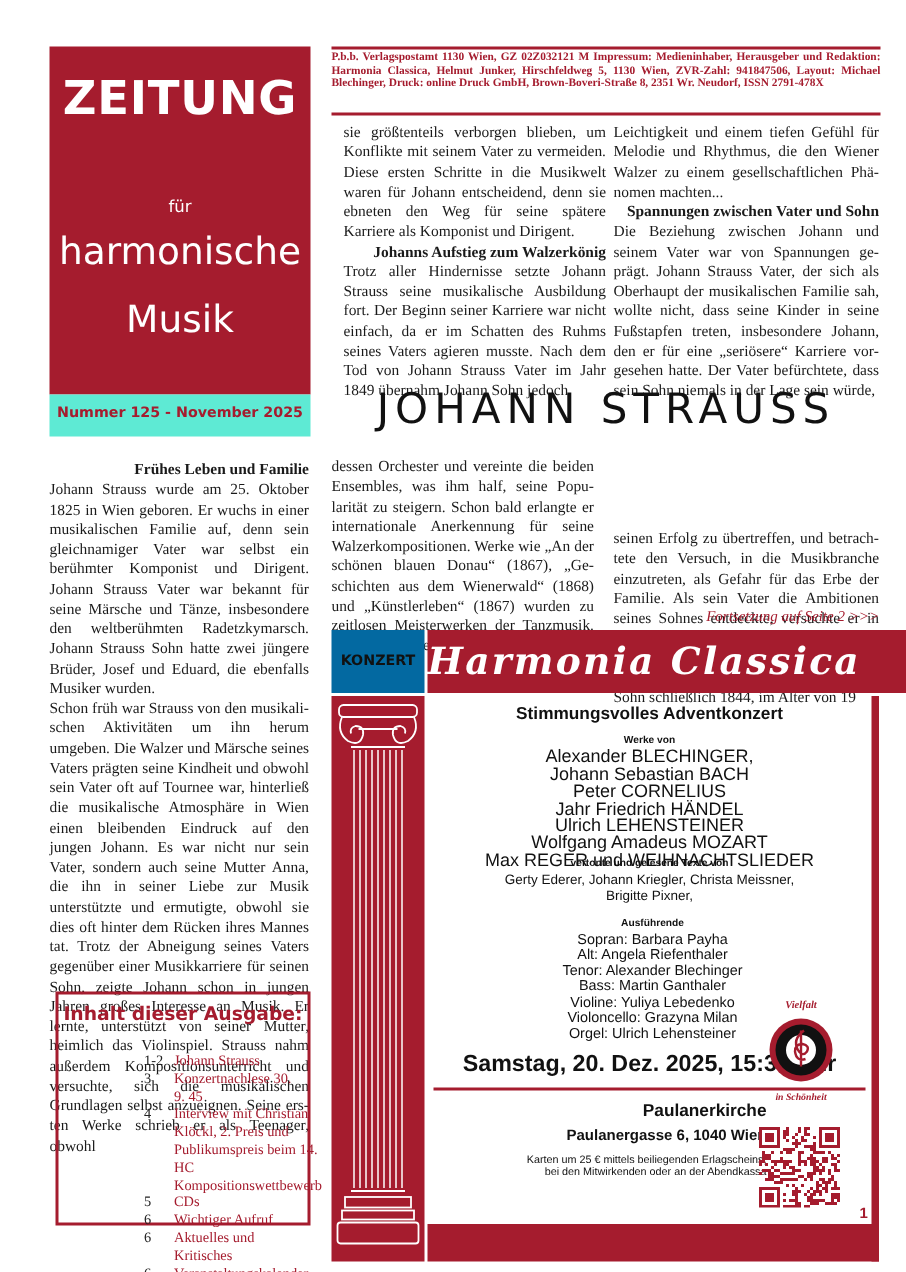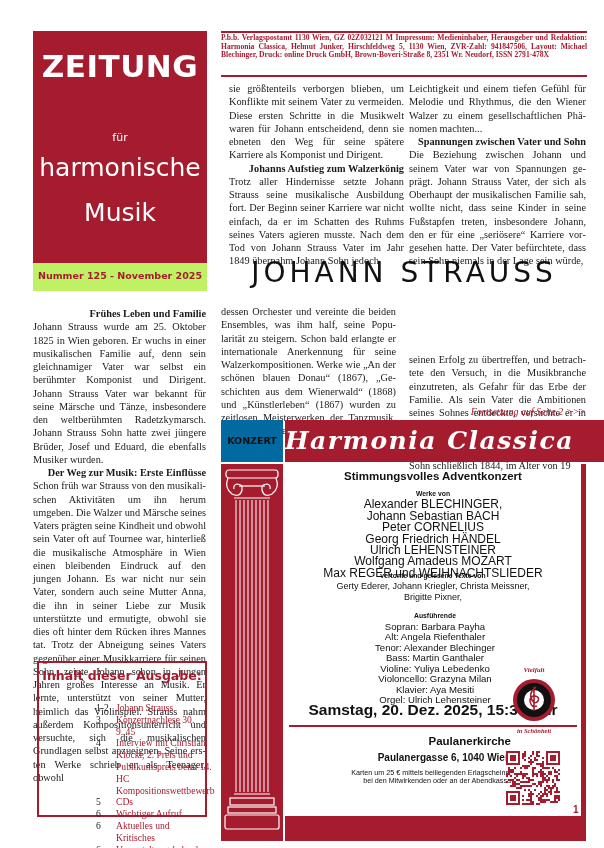--- a/index.html
+++ b/index.html
@@ -4,21 +4,21 @@
 <style>
   html, body { margin:0; padding:0; background:#ffffff; }
   body { width:604px; height:848px; position:relative; overflow:hidden; font-family:"Liberation Serif", serif; color:#1a1a1a; }
   .abs { position:absolute; }
   
   .mast { left:33px; top:31px; width:174px; height:232px; background:#a51c2e; color:#fff; font-family:"DejaVu Sans", sans-serif; text-align:center; }
   .mast .t1 { position:absolute; left:0; right:0; top:17px; font-size:31px; font-weight:bold; letter-spacing:0.5px; }
   .mast .t2 { position:absolute; left:0; right:0; top:100px; font-size:11px; }
   .mast .t3 { position:absolute; left:0; right:0; top:122px; font-size:25px; }
   .mast .t4 { position:absolute; left:0; right:0; top:167px; font-size:25px; }
-  .issue { left:33px; top:263px; width:174px; height:28px; background:#bef264; color:#a51c2e; font-family:"DejaVu Sans", sans-serif; font-weight:bold; font-size:9.5px; text-align:center; line-height:26px; }
+  .issue { left:33px; top:263px; width:174px; height:28px; background:#5eead4; color:#a51c2e; font-family:"DejaVu Sans", sans-serif; font-weight:bold; font-size:9.5px; text-align:center; line-height:26px; }
   
   .impressum { left:221px; top:34px; width:366px; font-size:7.6px; line-height:8.6px; color:#a51c2e; font-weight:bold; text-align:justify; }
   .imp-line-top { left:221px; top:31px; width:366px; height:1.5px; background:#a51c2e; }
   .imp-line-bot { left:221px; top:75px; width:366px; height:1.5px; background:#a51c2e; }
   
   .col { font-size:10.3px; line-height:13.25px; text-align:justify; hyphens:manual; }
   .col p { margin:0; }
   .col .h { font-weight:bold; text-align:right; }
   .c1 { left:33px; top:307px; width:173px; }
   .c2 { left:229px; top:82px; width:175px; }
@@ -66,21 +66,20 @@
 </div>
 <div class="abs issue">Nummer 125 - November 2025</div>
 
 <div class="abs imp-line-top"></div>
 <div class="abs impressum">P.b.b. Verlagspostamt 1130 Wien, GZ 02Z032121 M  Impressum: Medieninhaber, Herausgeber und Redaktion: Harmonia Classica, Helmut Junker, Hirschfeldweg 5, 1130 Wien, ZVR-Zahl: 941847506, Layout: Michael Blechinger, Druck: online Druck GmbH, Brown-Boveri-Straße 8, 2351 Wr. Neudorf, ISSN 2791-478X</div>
 <div class="abs imp-line-bot"></div>
 
 <div class="abs col c1">
     <p class="h">Frühes Leben und Familie</p>
     <p class="">Johann Strauss wurde am 25. Oktober 1825 in Wien geboren. Er wuchs in einer musi­kalischen Familie auf, denn sein gleich­namiger Vater war selbst ein berühmter Komponist und Dirigent. Johann Strauss Vater war bekannt für seine Märsche und Tänze, insbesondere den weltberühmten Radetzkymarsch. Johann Strauss Sohn hat­te zwei jüngere Brüder, Josef und Eduard, die ebenfalls Musiker wurden.</p>
-    <p class="h">Der Weg zur Musik: Erste Einflüsse</p>
     <p class="">Schon früh war Strauss von den musikali­schen Aktivitäten um ihn herum umgeben. Die Walzer und Märsche seines Vaters prägten seine Kindheit und obwohl sein Vater oft auf Tournee war, hinterließ die musikalische Atmosphäre in Wien einen bleibenden Eindruck auf den jungen Jo­hann. Es war nicht nur sein Vater, sondern auch seine Mutter Anna, die ihn in seiner Liebe zur Musik unterstützte und ermutig­te, obwohl sie dies oft hinter dem Rücken ihres Mannes tat. Trotz der Abneigung seines Vaters gegenüber einer Musik­karriere für seinen Sohn, zeigte Johann schon in jungen Jahren großes Interesse an Musik. Er lernte, unterstützt von seiner Mutter, heimlich das Violinspiel. Strauss nahm außerdem Kompositionsunterricht und versuchte, sich die musikalischen Grundlagen selbst anzueignen. Seine ers­ten Werke schrieb er als Teenager, obwohl</p>
   </div>
 <div class="abs col c2">
     <p class="">sie größtenteils verborgen blieben, um Konflikte mit seinem Vater zu vermeiden. Diese ersten Schritte in die Musikwelt waren für Johann entscheidend, denn sie ebneten den Weg für seine spätere Karriere als Komponist und Dirigent.</p>
     <p class="h">Johanns Aufstieg zum Walzerkönig</p>
     <p class="">Trotz aller Hindernisse setzte Johann Strauss seine musikalische Ausbildung fort. Der Beginn seiner Karriere war nicht einfach, da er im Schatten des Ruhms seines Vaters agieren musste. Nach dem Tod von Johann Strauss Vater im Jahr 1849 übernahm Johann Sohn jedoch</p>
   </div>
 <div class="abs col c3">
     <p class="">Leichtigkeit und einem tiefen Gefühl für Melodie und Rhythmus, die den Wiener Walzer zu einem gesellschaftlichen Phä­nomen machten...</p>
     <p class="h">Spannungen zwischen Vater und Sohn</p>
@@ -165,21 +164,21 @@
 <div class="abs ad-frame-b"></div>
 
 <div class="abs ad-body">
   <div class="ad-sub">Stimmungsvolles Adventkonzert</div>
   <div class="ad-works">
     <div class="ad-small">Werke von</div>
     <div id="composers">
         <div>Alexander BLECHINGER,</div>
         <div>Johann Sebastian BACH</div>
         <div>Peter CORNELIUS</div>
-        <div>Georg Friedrich HÄNDEL</div>
+        <div>Jahr Friedrich HÄNDEL</div>
         <div>Ulrich LEHENSTEINER</div>
         <div>Wolfgang Amadeus MOZART</div>
         <div>Max REGER und WEIHNACHTSLIEDER</div>
       </div>
   </div>
   <div class="ad-texts">
     <div class="ad-small">vertonte und gelesene Texte von</div>
     <div id="authors">
         <div>Gerty Ederer, Johann Kriegler, Christa Meissner,</div>
         <div>Brigitte Pixner,</div>
@@ -187,21 +186,20 @@
   </div>
   <div class="ad-perf">
     <div class="ad-small">Ausführende</div>
     <div id="performers">
         <div>Sopran: Barbara Payha</div>
         <div>Alt: Angela Riefenthaler</div>
         <div>Tenor: Alexander Blechinger</div>
         <div>Bass: Martin Ganthaler</div>
         <div>Violine: Yuliya Lebedenko</div>
         <div>Violoncello: Grazyna Milan</div>
-        <div>Klavier: Aya Mesiti</div>
         <div>Orgel: Ulrich Lehensteiner</div>
       </div>
   </div>
   <div class="ad-date">Samstag, 20. Dez. 2025, 15:30 Uhr</div>
   <div class="ad-sep"></div>
   <div class="ad-venue">Paulanerkirche</div>
   <div class="ad-addr">Paulanergasse 6, 1040 Wien</div>
   <div class="ad-tickets">
     <div>Karten um 25 € mittels beiliegenden Erlagscheins,</div>
     <div>bei den Mitwirkenden oder an der Abendkassa</div>

